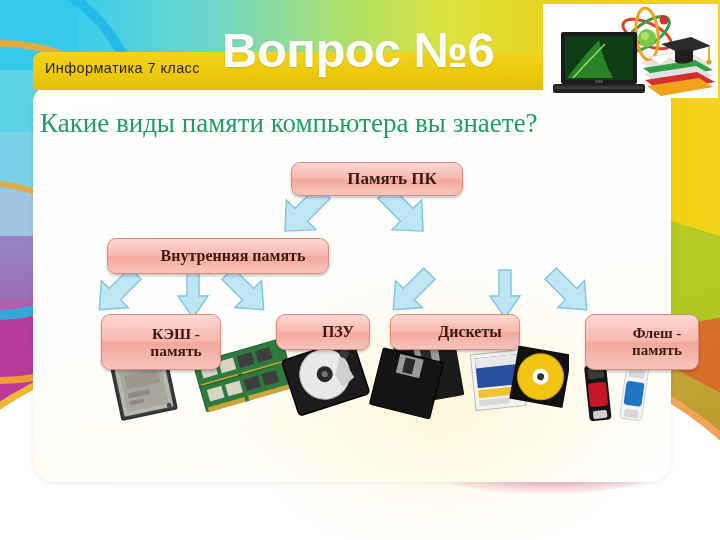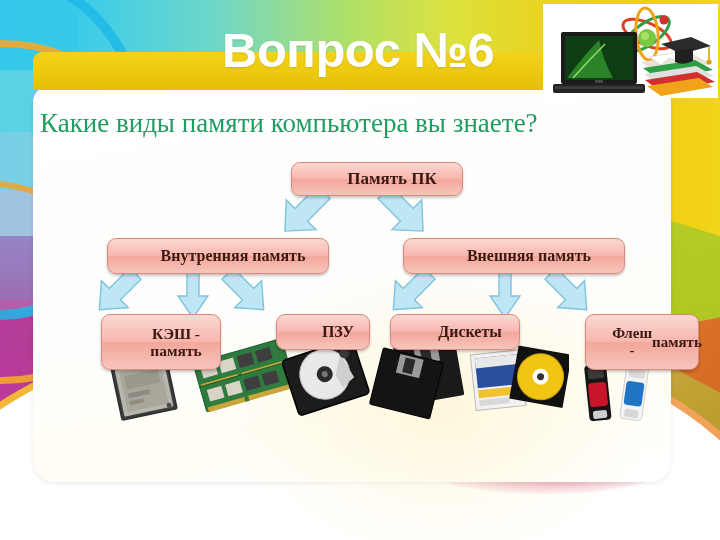--- a/index.html
+++ b/index.html
@@ -180,20 +180,21 @@
   <div class="bg-orangearc-left2"></div>
   <div class="bg-whitewave-rim"></div>
   <div class="bg-whitewave"></div>
   <div class="bg-pinkshadow"></div>
 
   <div class="card">
     <div class="card-glow"></div>
   </div>
 
   <div class="banner"></div>
+  <div class="banner-label">Информатика 7 класс</div>
 
   <div class="slide-title">Вопрос №6</div>
 
   <div class="question">Какие виды памяти компьютера вы знаете?</div>
 
   <div class="diagram">
 
     <div class="arrow" style="left:240px;top:96px;">
       <svg width="62" height="60" viewBox="0 0 62 60">
         <g transform="rotate(45 31 30)">
@@ -357,40 +358,37 @@
     </div>
 
     <div class="node" style="left:258px;top:76px;width:140px;height:32px;font-size:17px;">
       <span>Память ПК</span>
     </div>
 
     <div class="node" style="left:74px;top:152px;width:190px;height:34px;font-size:16px;">
       <span>Внутренняя память</span>
     </div>
 
-    <div class="node" style="left:370px;top:152px;width:190px;height:34px;font-size:16px;">
-      <span>Внешняя память</span>
-    </div>
 
     <div class="node" style="left:68px;top:228px;width:88px;height:54px;font-size:15.5px;flex-direction:column;justify-content:center;">
       <span>КЭШ -</span>
       <span>память</span>
     </div>
 
 
     <div class="node" style="left:243px;top:228px;width:62px;height:34px;font-size:16px;">
       <span>ПЗУ</span>
     </div>
 
     <div class="node" style="left:357px;top:228px;width:98px;height:34px;font-size:16px;">
       <span>Дискеты</span>
     </div>
 
 
-    <div class="node" style="left:552px;top:228px;width:82px;height:54px;font-size:15px;flex-direction:row;">
+    <div class="node" style="left:552px;top:228px;width:82px;height:54px;font-size:15px;flex-direction:column;">
       <span>Флеш -</span>
       <span>память</span>
     </div>
 
   </div>
 
   <div class="badge">
     <svg width="175" height="94" viewBox="0 0 175 94">
       <rect x="0" y="0" width="175" height="94" fill="#ffffff"></rect>
 

